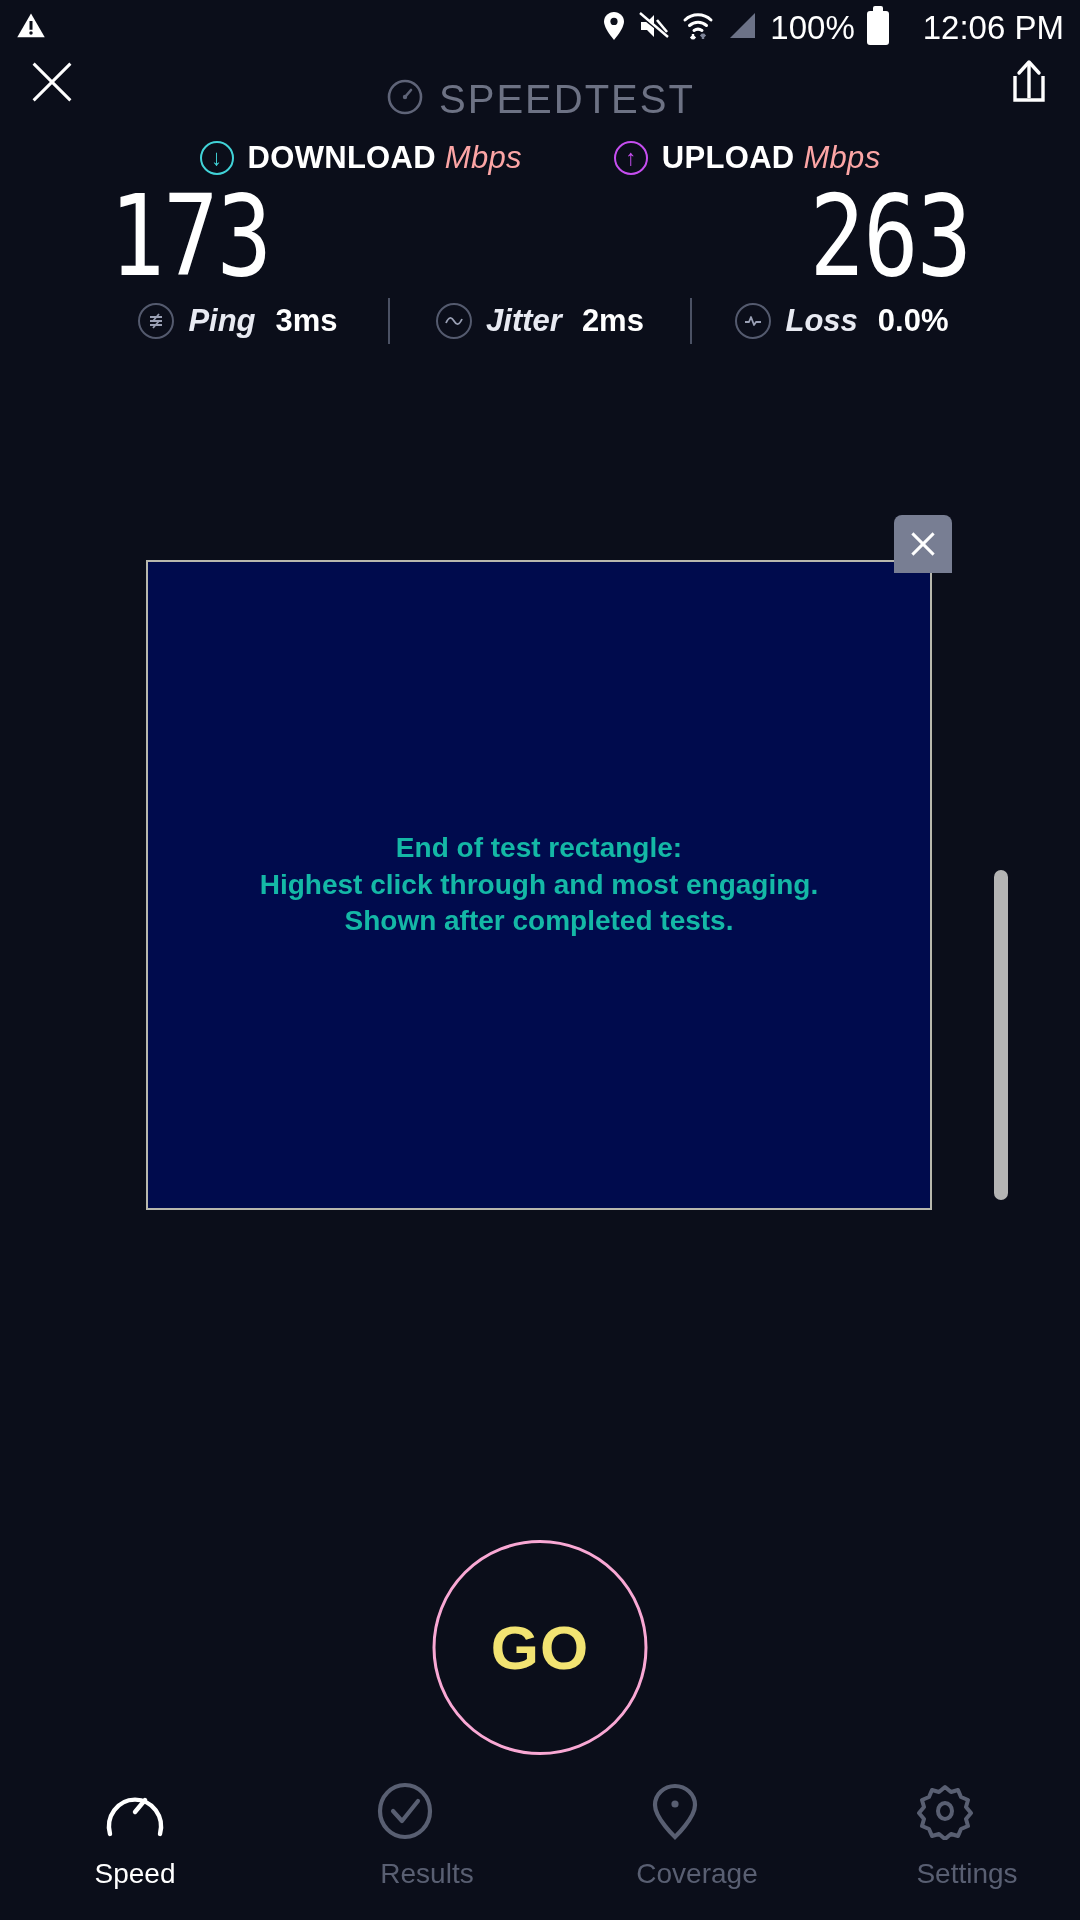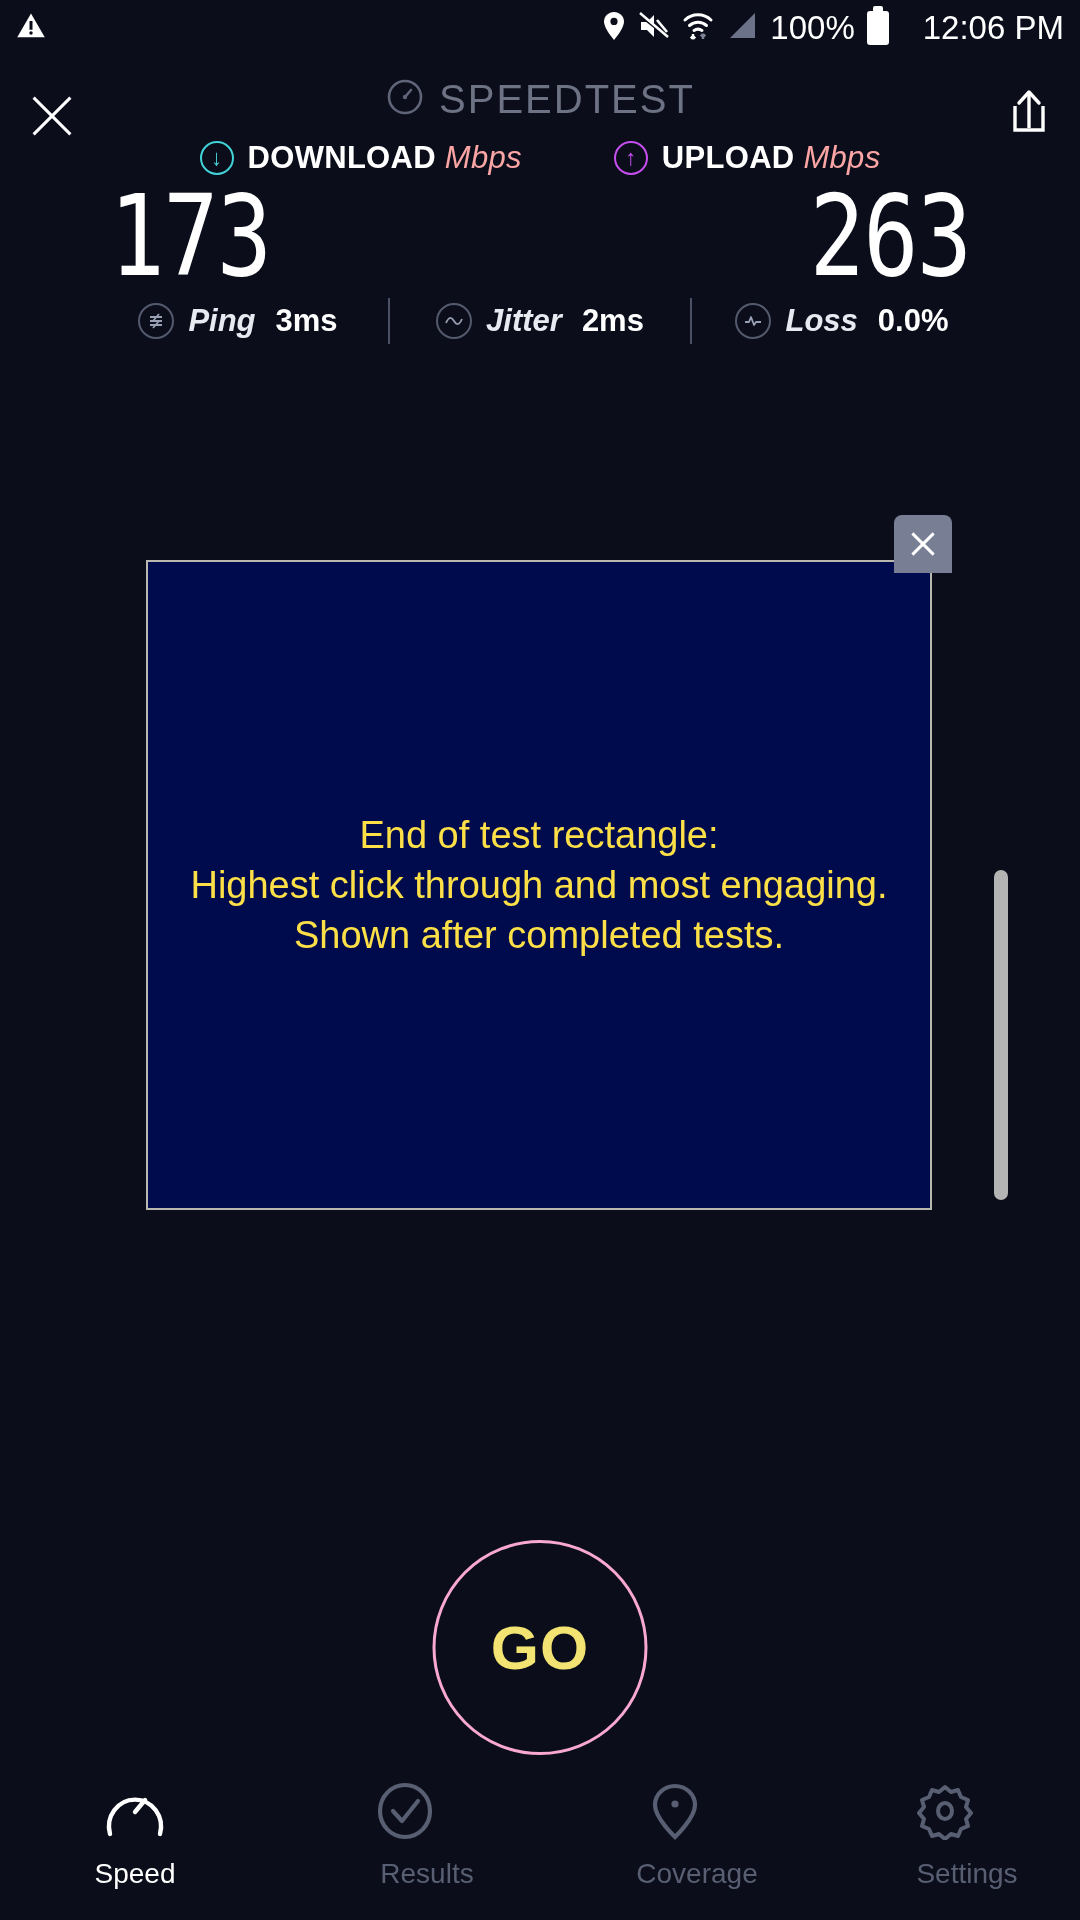--- a/index.html
+++ b/index.html
@@ -36,21 +36,21 @@
     position:relative; background:#fff;
   }
   .batt-body::before {
     content:""; position:absolute; top:-8px; left:50%; transform:translateX(-50%);
     width:10px; height:5px; background:#fff; border-radius:2px 2px 0 0;
   }
 
   
   .appheader {
     position:absolute; top:56px; left:0; width:1080px; height:86px;
-    display:flex; align-items:flex-end; padding:0 26px;
+    display:flex; align-items:flex-start; padding:0 26px;
   }
   .close-x {
     width:52px; height:52px; position:relative; cursor:pointer;
   }
   .close-x::before, .close-x::after {
     content:""; position:absolute; top:50%; left:50%;
     width:52px; height:3px; background:#ffffff;
     transform-origin:center;
   }
   .close-x::before { transform:translate(-50%,-50%) rotate(45deg); }
@@ -130,22 +130,22 @@
   }
   .ad-close .x::before { transform:translate(-50%,-50%) rotate(45deg); }
   .ad-close .x::after  { transform:translate(-50%,-50%) rotate(-45deg); }
   .ad-box {
     width:786px; height:650px;
     background:#000b4d;
     border:2px solid #b8b8ae;
     display:flex; align-items:center; justify-content:center;
   }
   .ad-text {
-    text-align:center; color:#fde047;
-    font-size:38px; line-height:1.32; font-weight:400;
+    text-align:center; color:#14b8a6;
+    font-size:28px; line-height:1.32; font-weight:700;
   }
   .ad-scrollbar {
     position:absolute; right:-76px; top:310px;
     width:14px; height:330px; background:#b4b4b4; border-radius:7px;
   }
 
   
   .go-btn {
     position:absolute; left:50%; top:1540px; transform:translateX(-50%);
     width:215px; height:215px; border-radius:50%;

